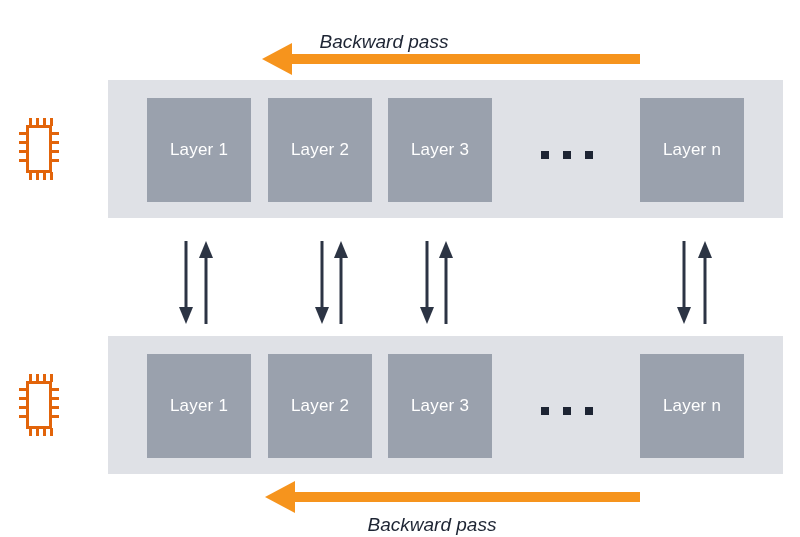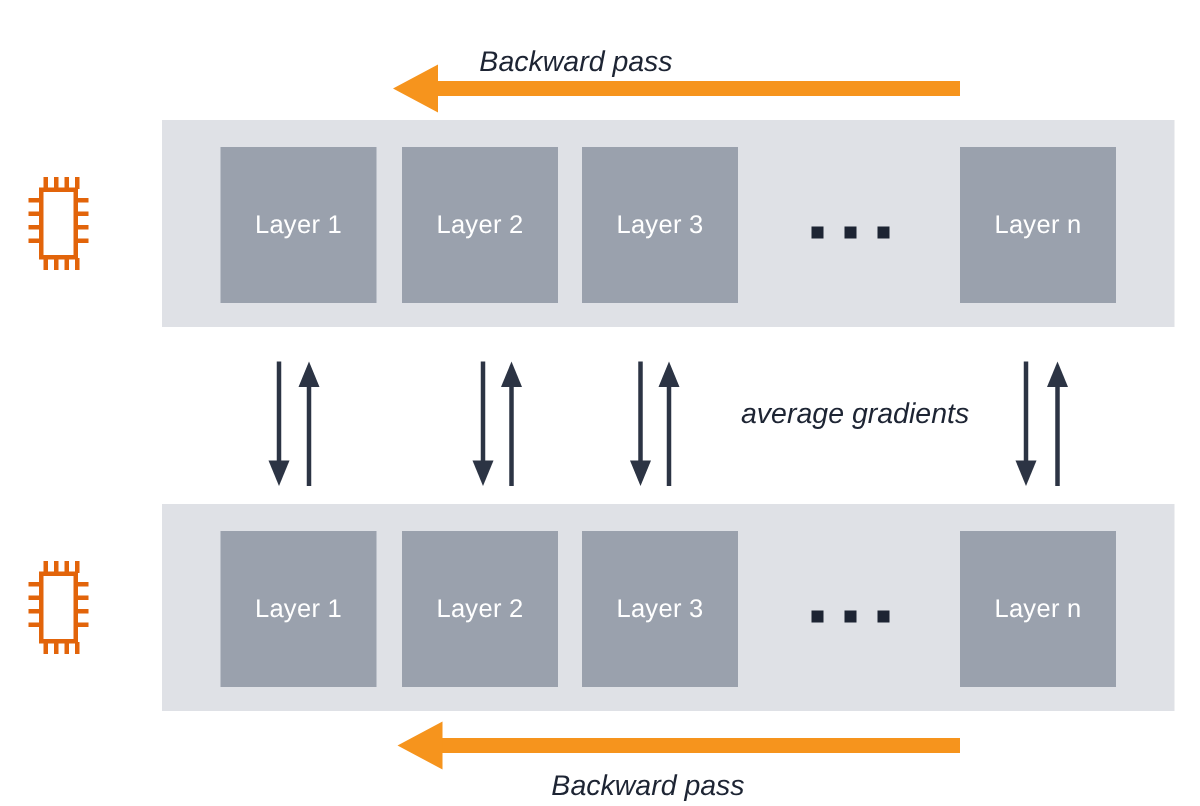--- a/index.html
+++ b/index.html
@@ -132,21 +132,20 @@
   <div class="layer-box" style="left:640px; top:82px; width:104px; height:104px;">
     <span>Layer n</span>
   </div>
 
   <div class="ellipsis" style="left:541px; top:135px;">
     <span class="dot"></span>
     <span class="dot"></span>
     <span class="dot"></span>
   </div>
 
-  <div class="label-italic" style="left:494px; top:250px;">average gradients</div>
 
   <div class="band" style="left:108px; top:320px; width:675px; height:138px;"></div>
 
   <div class="chip" style="left:19px; top:358px;">
     <div class="chip-body"></div>
     <span class="pin v" style="left:10px;  top:0px;"></span>
     <span class="pin v" style="left:17px;  top:0px;"></span>
     <span class="pin v" style="left:24px;  top:0px;"></span>
     <span class="pin v" style="left:31px;  top:0px;"></span>
     <span class="pin v" style="left:10px;  bottom:0px;"></span>

